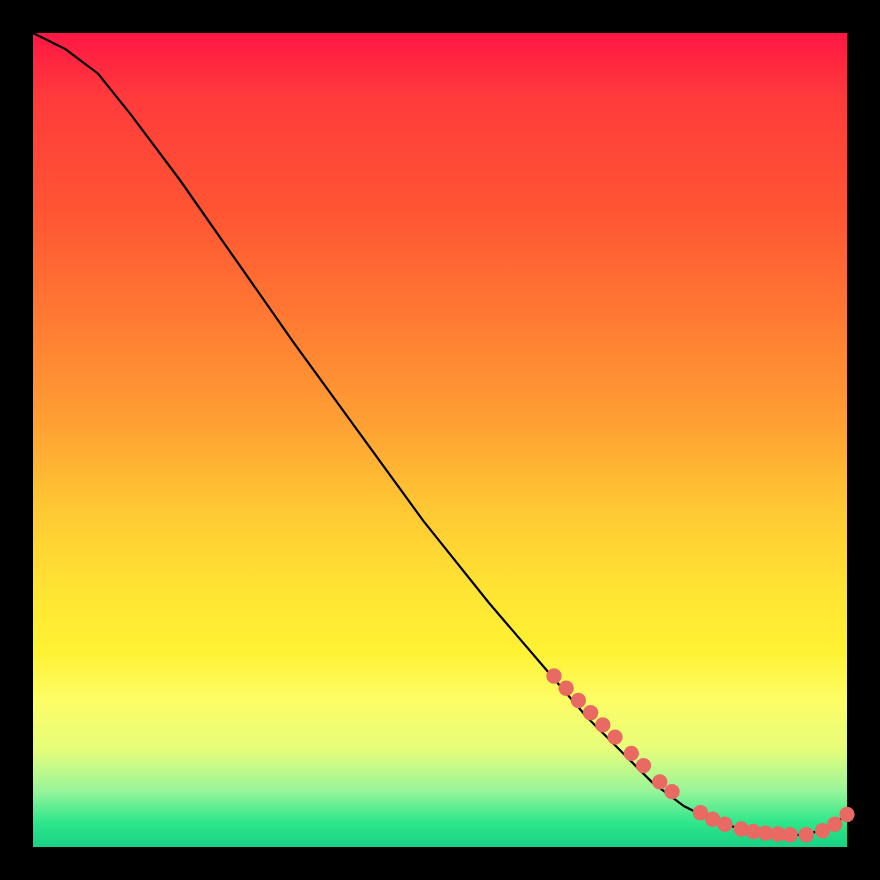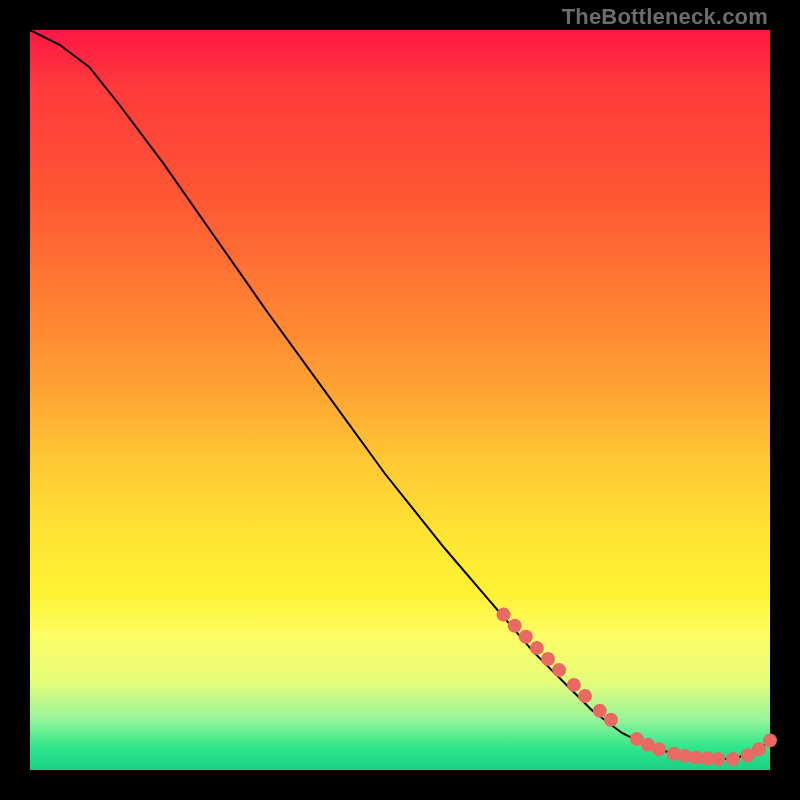--- a/index.html
+++ b/index.html
@@ -66,21 +66,20 @@
   }
   .dot {
     fill: #e86a63;
     stroke: none;
   }
 </style>
 </head>
 <body>
 
 <div class="stage">
-  <div class="watermark">TheBottleneck.com</div>
 
   <div class="plot">
     <svg class="overlay" viewBox="0 0 740 740">
       <path id="curve-path" class="curve" d="M0.0 0.0 L29.6 14.8 L59.2 37.0 L88.8 74.0 L133.2 133.2 L185.0 207.2 L236.8 281.2 L296.0 362.6 L355.2 444.0 L414.4 518.0 L458.8 569.8 L503.2 621.6 L532.8 651.2 L562.4 680.8 L592.0 703.0 L621.6 717.8 L651.2 725.2 L680.8 728.9 L703.0 728.9 L725.2 721.5 L740.0 710.4" stroke="#000000"></path>
       <g id="dots">
           <circle cx="473.6" cy="584.6" r="7" class="dot" fill="#e86a63"></circle>
           <circle cx="484.7" cy="595.7" r="7" class="dot" fill="#e86a63"></circle>
           <circle cx="495.8" cy="606.8" r="7" class="dot" fill="#e86a63"></circle>
           <circle cx="506.9" cy="617.9" r="7" class="dot" fill="#e86a63"></circle>
           <circle cx="518.0" cy="629.0" r="7" class="dot" fill="#e86a63"></circle>

